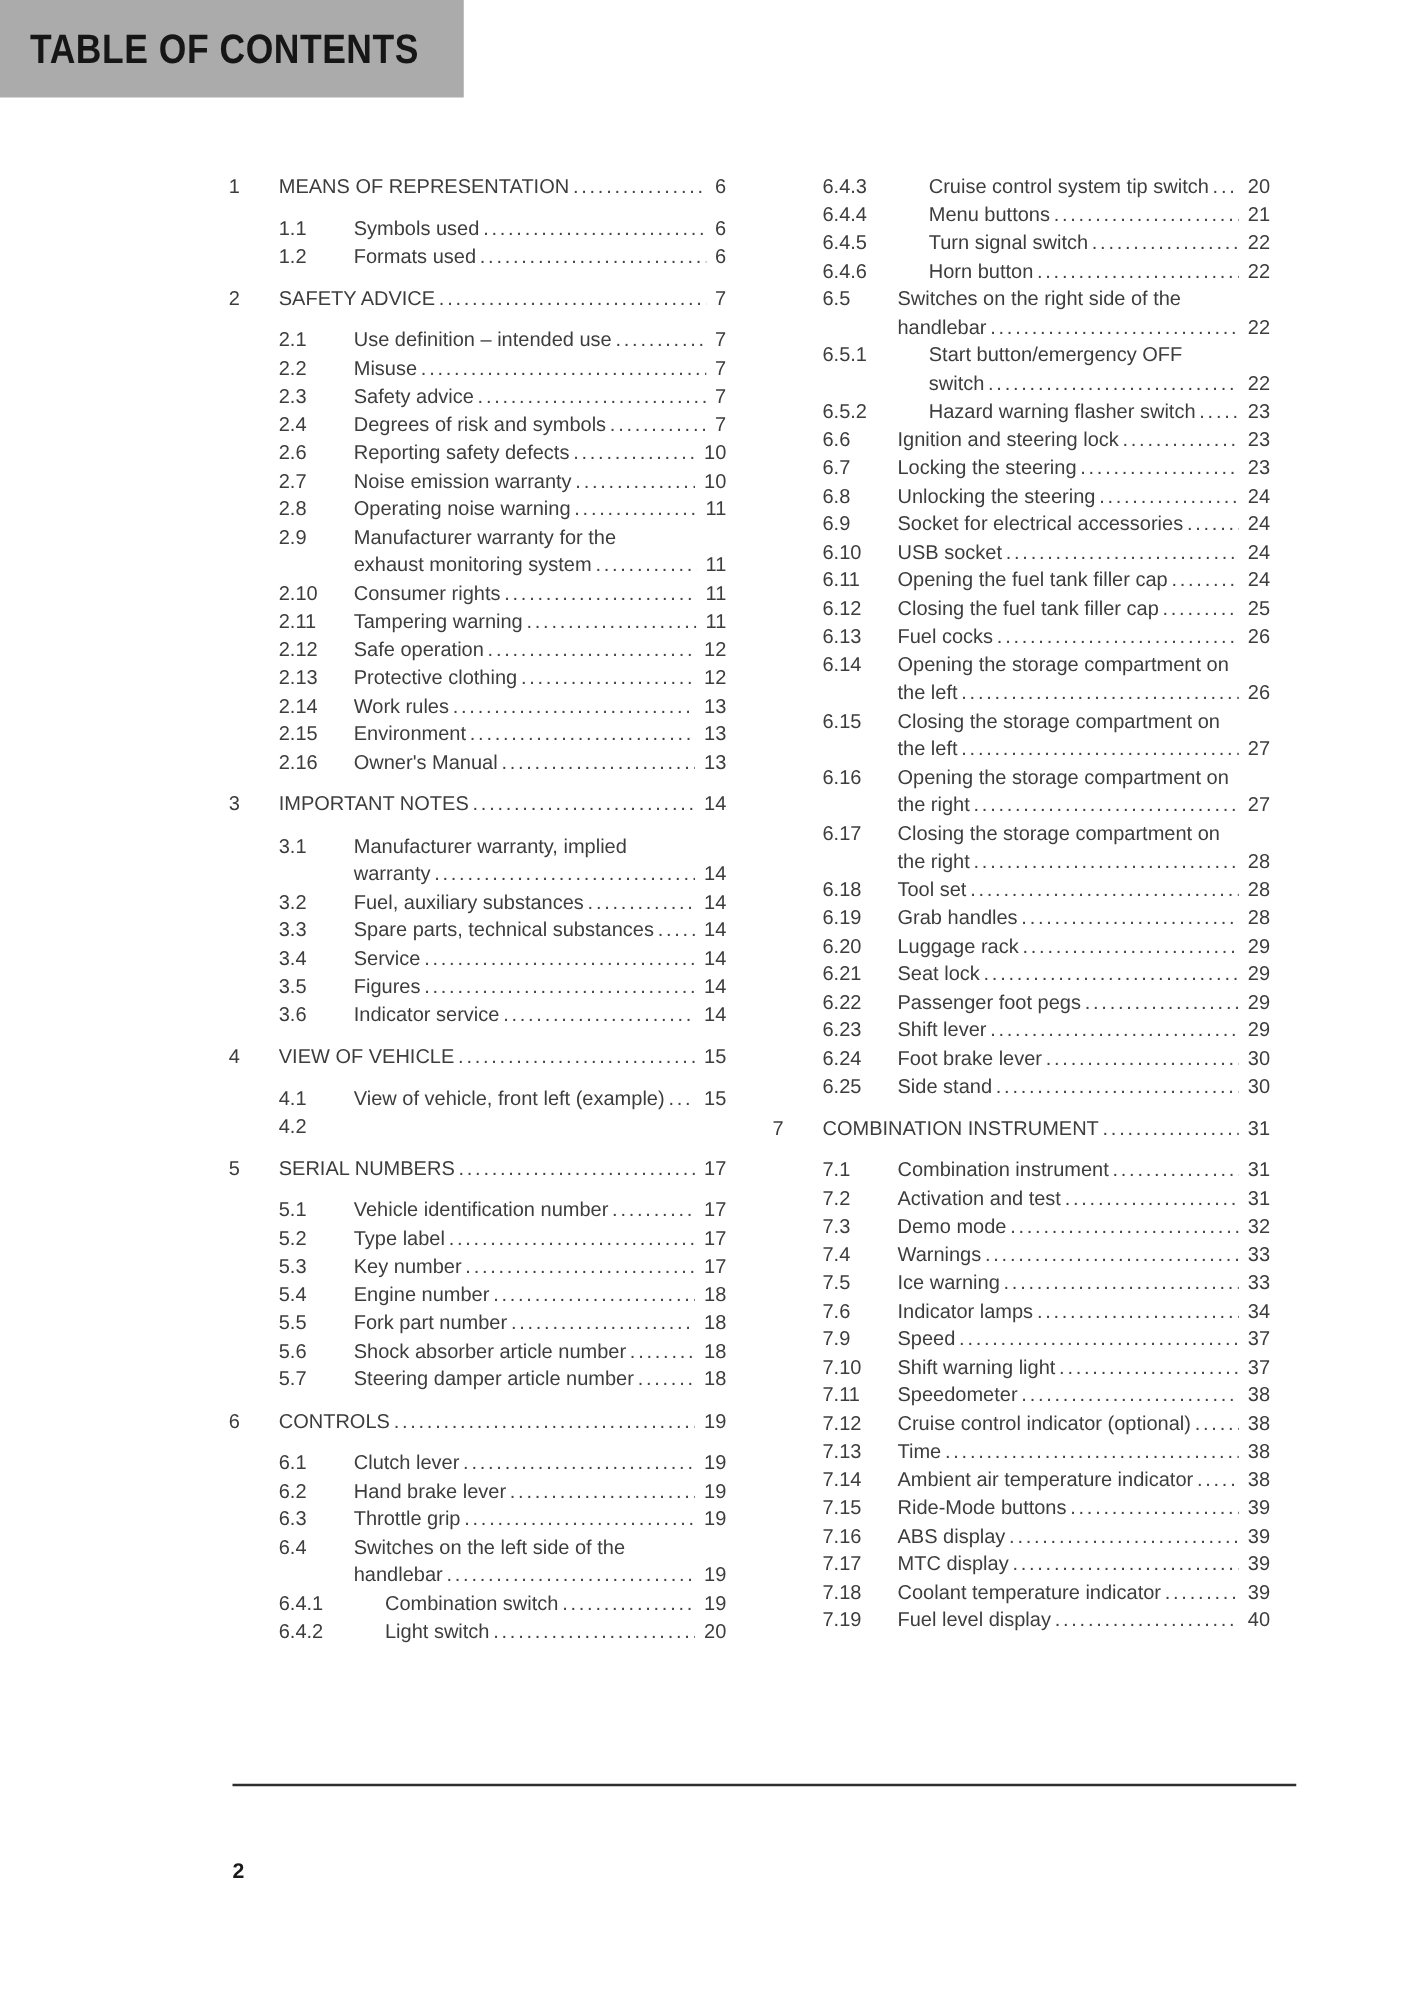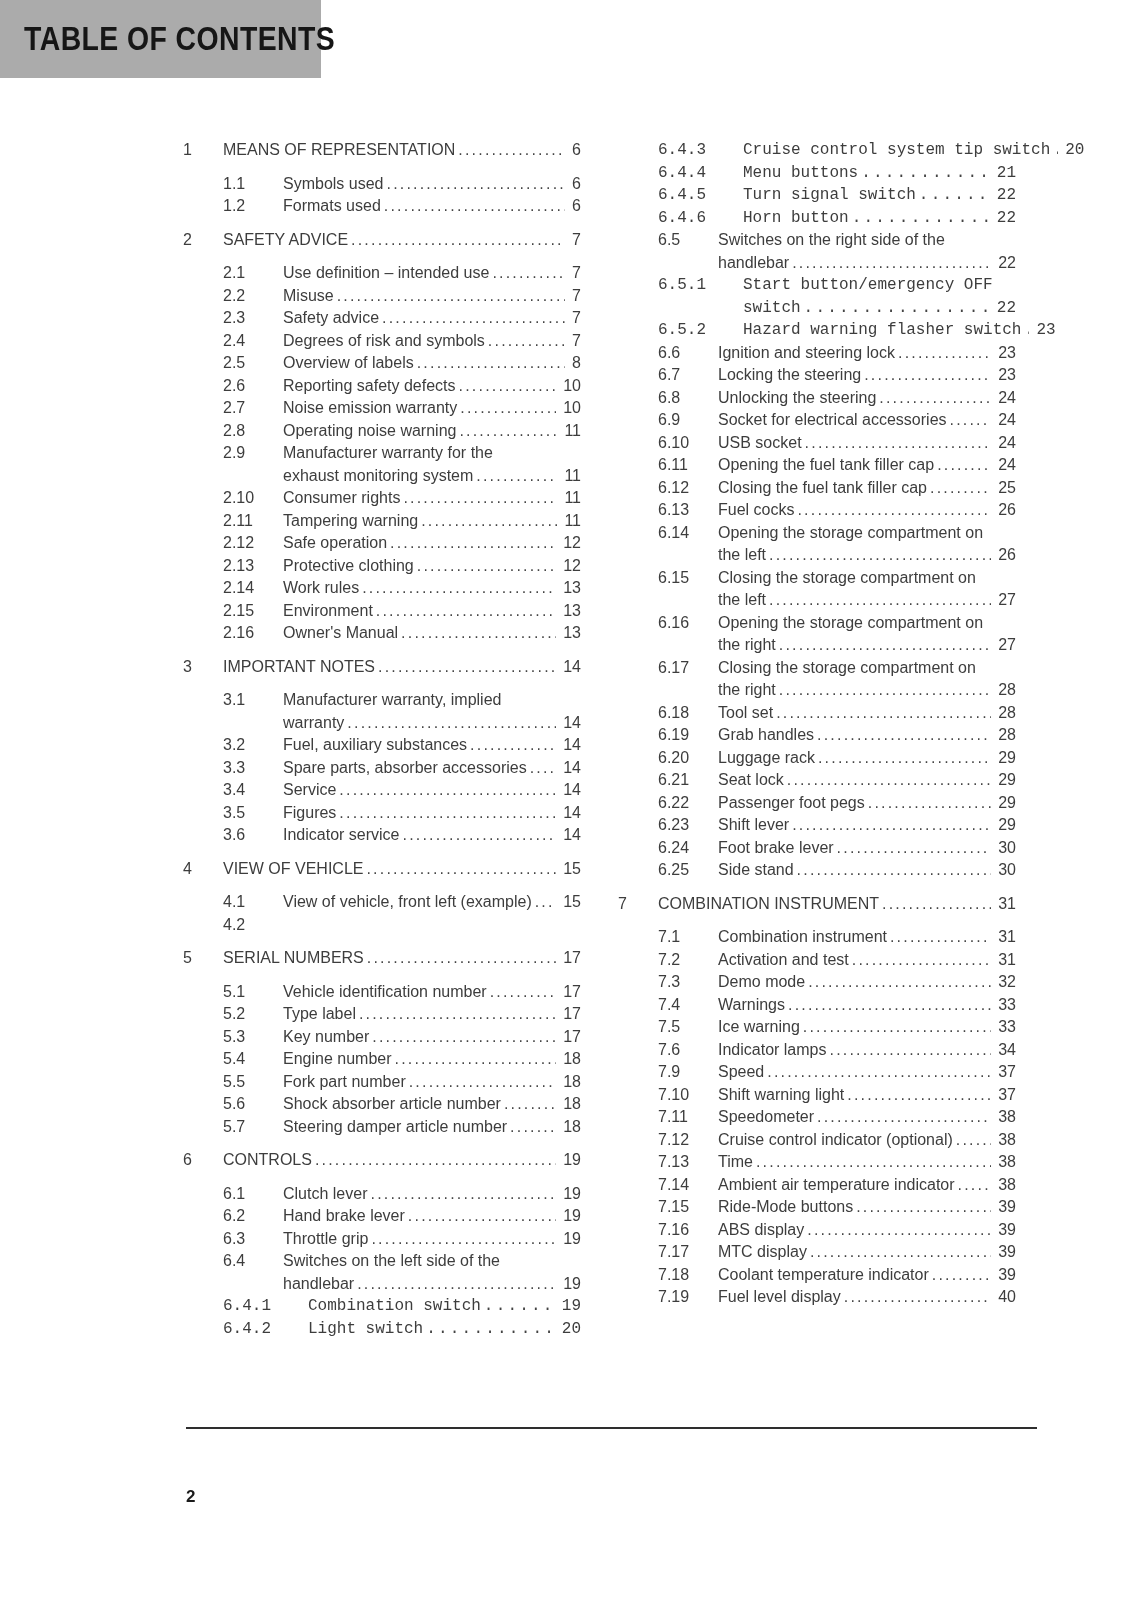--- a/index.html
+++ b/index.html
@@ -8,21 +8,21 @@
     background:#ffffff;
     font-family:"Liberation Sans", sans-serif;
     color:#3d3d3d;
     position:relative;
     overflow:hidden;
   }
 
   
   .header-box {
     position:absolute; left:0; top:0;
-    width:321px; height:78px;
+    width:371px; height:78px;
     background:#ababab;
     display:flex; align-items:center;
   }
   .header-title {
     font-size:33px; font-weight:bold; color:#161616;
     padding-left:28px; white-space:nowrap;
     transform:scaleX(0.86); transform-origin:left center;
     letter-spacing:0.5px;
   }
 
@@ -34,21 +34,21 @@
     font-size:16px; line-height:22.5px;
   }
   .col { width:398px; padding-top:8px; }
 
   .row { display:flex; }
   .row.l1 { margin:11px 0; }
   .col:first-child .row:first-child { margin-top:0; }
   .row.l1 .num { width:40px; }
   .row.l2 { padding-left:40px; }
   .row.l2 .num { width:60px; }
-  .row.l3 { padding-left:40px;font-family:Liberation Mono, monospace; }
+  .row.l3 { padding-left:40px; }
   .row.l3 .num { width:85px; }
 
   .num { flex:none; }
   .body { flex:1; min-width:0; }
   .tline { display:flex; align-items:baseline; }
   .lbl { flex:none; white-space:pre; }
   .leader {
     flex:1 1 0; min-width:5px;
     overflow:hidden; white-space:nowrap;
     margin-left:3px;
@@ -155,30 +155,20 @@
           <span class="num">2.4</span>
           <span class="body">
             <span class="tline">
               <span class="lbl">Degrees of risk and symbols</span>
               <span class="leader"></span>
               <span class="pg">7</span>
             </span>
           </span>
         </div>
         <div class="row l2">
-          <span class="num">2.5</span>
-          <span class="body">
-            <span class="tline">
-              <span class="lbl">Overview of labels</span>
-              <span class="leader"></span>
-              <span class="pg">8</span>
-            </span>
-          </span>
-        </div>
-        <div class="row l2">
           <span class="num">2.6</span>
           <span class="body">
             <span class="tline">
               <span class="lbl">Reporting safety defects</span>
               <span class="leader"></span>
               <span class="pg">10</span>
             </span>
           </span>
         </div>
         <div class="row l2">
@@ -314,21 +304,21 @@
               <span class="lbl">Fuel, auxiliary substances</span>
               <span class="leader"></span>
               <span class="pg">14</span>
             </span>
           </span>
         </div>
         <div class="row l2">
           <span class="num">3.3</span>
           <span class="body">
             <span class="tline">
-              <span class="lbl">Spare parts, absorber accessories</span>
+              <span class="lbl">Spare parts, technical substances</span>
               <span class="leader"></span>
               <span class="pg">14</span>
             </span>
           </span>
         </div>
         <div class="row l2">
           <span class="num">3.4</span>
           <span class="body">
             <span class="tline">
               <span class="lbl">Service</span>

